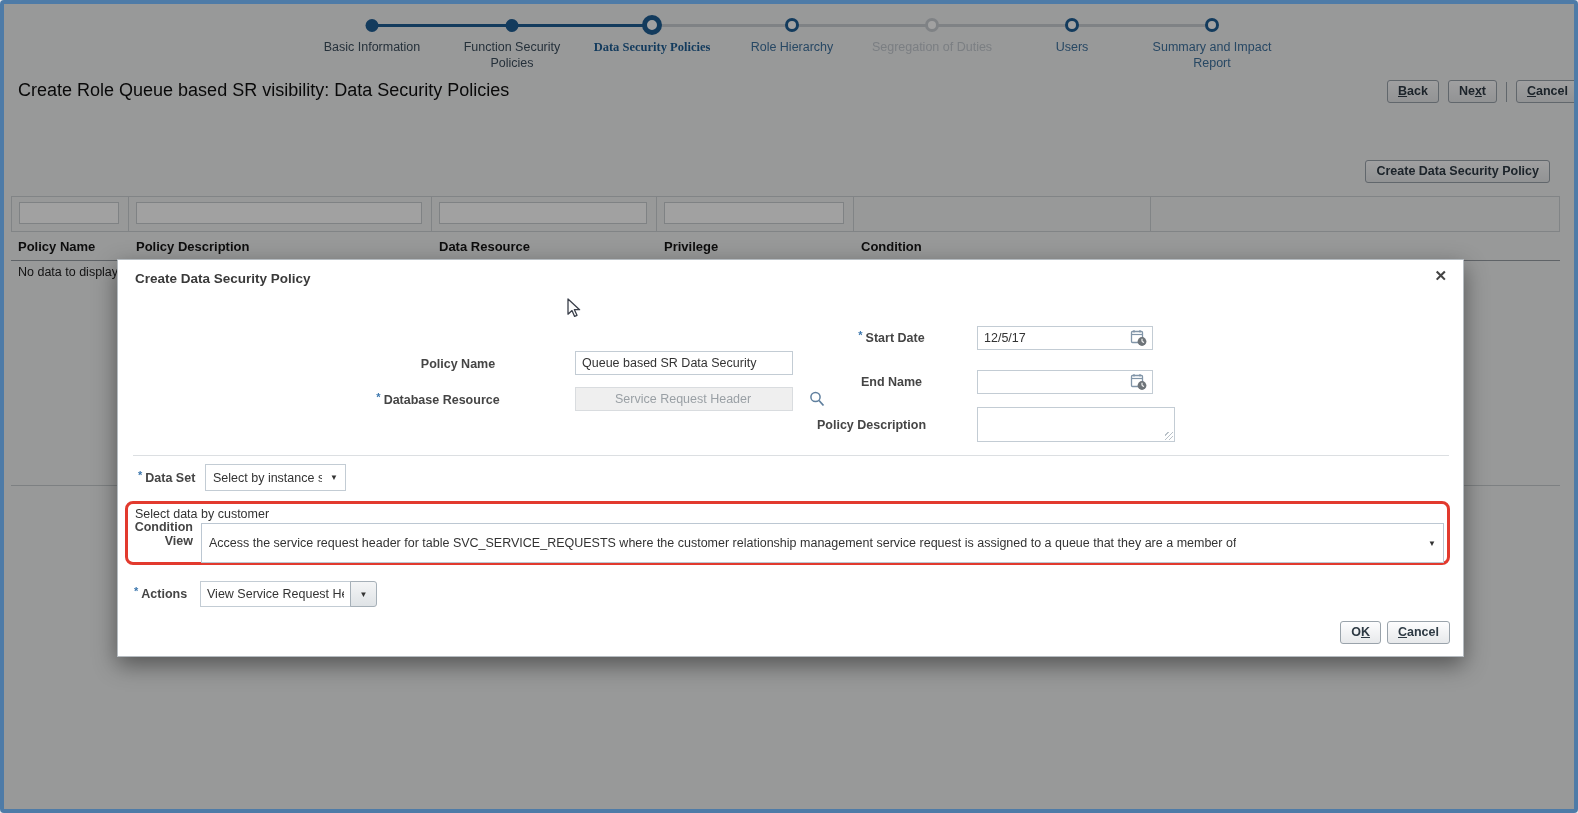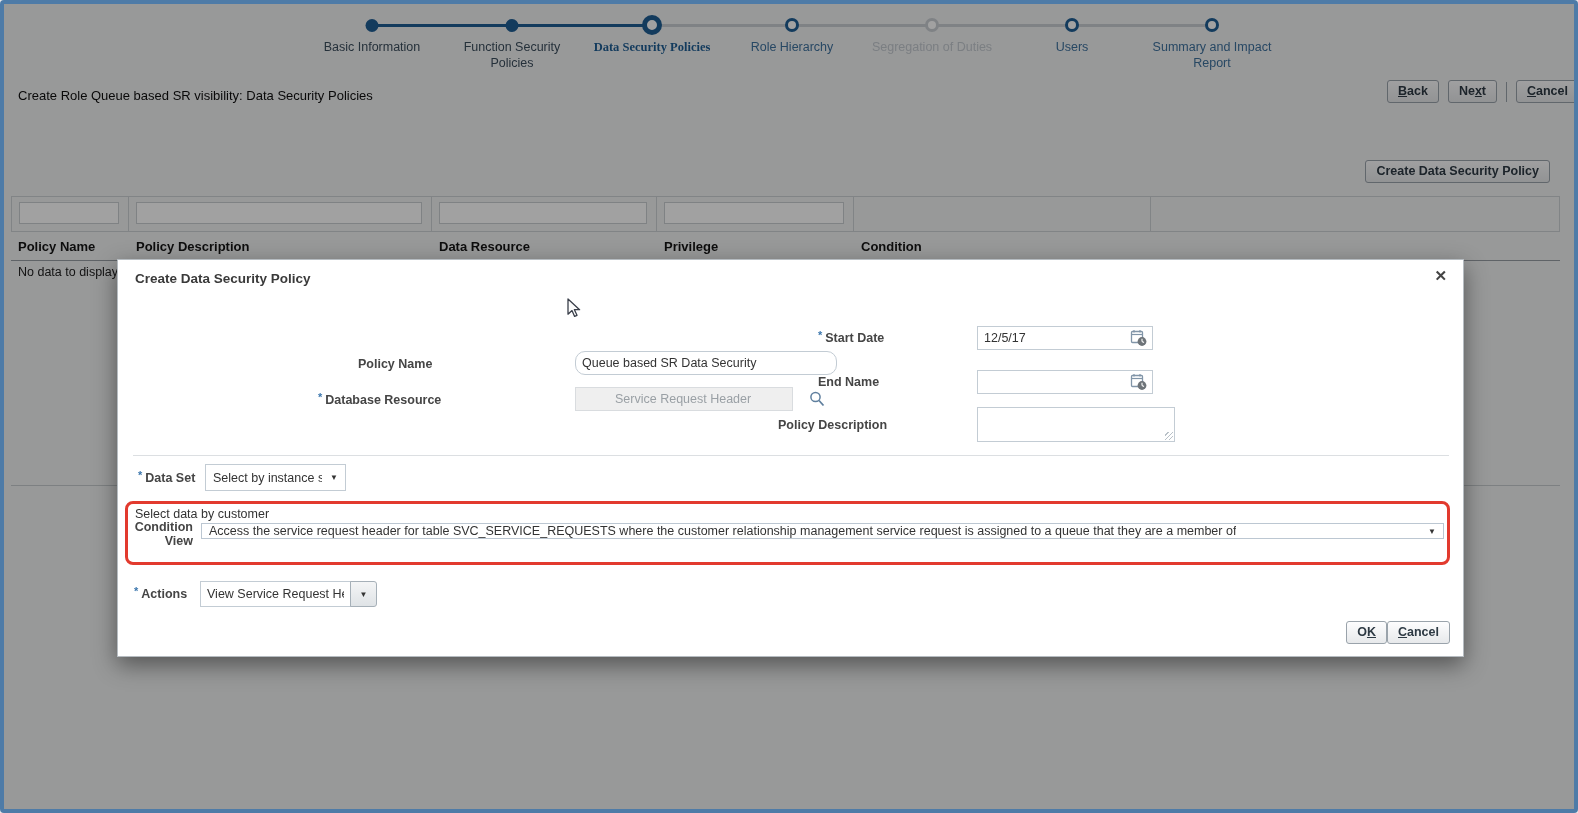--- a/index.html
+++ b/index.html
@@ -19,21 +19,21 @@
   .dot-current { top:3px; width:10px; height:10px; border:5px solid #1f5e94; }
   .dot-future  { top:6px; width:8px;  height:8px;  border:3px solid #1f5e94; }
   .dot-disabled{ top:6px; width:8px;  height:8px;  border:3px solid #c9ced3; }
   .step-label { margin-top:2px; padding:0 8px; text-align:center; font-size:12.5px; line-height:1.25; }
   .lbl-visited { color:#3c4e5d; }
   .lbl-current { color:#1f5e94; font-weight:bold;font-family:Liberation Serif, serif; }
   .lbl-future  { color:#3f729e; }
   .lbl-disabled{ color:#c3c9cf; }
 
   
-  .page-title { position:absolute; left:14px; top:84px; font-size:13px; color:#0f0f0f; }
+  .page-title { position:absolute; left:14px; top:76px; font-size:18px; color:#0f0f0f; }
   .btn { display:inline-block; background:linear-gradient(#fdfdfe,#e7e9eb); border:1px solid #9aa3ab;
          border-radius:3px; padding:3px 10px 4px; font-size:12.5px; font-weight:bold; color:#2e3a44;
          font-family:"Liberation Sans", sans-serif; cursor:pointer; white-space:nowrap; }
   .btn .u { text-decoration:underline; }
   .top-buttons { position:absolute; top:76px; left:1383px; display:flex; align-items:center; gap:9px; }
   .btn-sep { width:1px; height:20px; background:#9aa3ab; }
   .create-btn-wrap { position:absolute; top:156px; right:24px; }
 
   
   .filter-row { position:absolute; left:7px; top:192px; width:1549px; height:36px; display:grid;
@@ -51,41 +51,41 @@
 
   
   .overlay { position:absolute; inset:0; background:rgba(0,0,0,0.37); z-index:5; }
 
   
   .modal { position:absolute; left:113px; top:255px; width:1345px; height:396px; background:#fff;
            border:1px solid #b6bcc1; box-shadow:0 8px 22px rgba(0,0,0,0.45); z-index:10; font-size:12.5px; }
   .modal * { box-sizing:border-box; }
   .modal-title { position:absolute; left:17px; top:11px; font-size:13.5px; font-weight:bold; color:#3a3a3a; }
   .modal-close { position:absolute; right:16px; top:7px; font-size:15px; color:#444; cursor:pointer; font-weight:bold; }
-  .flabel { position:absolute; font-weight:bold; color:#454545; text-align:left; }
+  .flabel { position:absolute; font-weight:bold; color:#454545; text-align:center; }
   .req { color:#3c77ae; font-size:11px; position:relative; top:-3px; margin-right:3px; }
   .tinput { position:absolute; border:1px solid #c3ccd4; background:#fff; color:#333; font-size:12.5px;
             padding:0 6px; font-family:"Liberation Sans", sans-serif; }
   .tinput:disabled, .tinput.disabled { background:#efefef; border-color:#d9dcdf; color:#9aa0a5; }
   .icon-abs { position:absolute; z-index:2; }
   .divider { position:absolute; left:15px; top:195px; width:1316px; height:1px; background:#dcdfe2; }
   .selectbox { position:absolute; border:1px solid #c3ccd4; background:#fff; color:#333;
                display:flex; align-items:center; padding:0 7px; cursor:pointer; }
   .selectbox .arrow { margin-left:auto; font-size:8px; color:#333; padding-left:8px; }
   .sel-text { overflow:hidden; white-space:nowrap; }
   .redbox { position:absolute; left:7px; top:241px; width:1325px; height:64px;
             border:3px solid #e23a2e; border-radius:8px; }
   .cond-heading { position:absolute; left:17px; top:247px; color:#333; }
   .cond-label { position:absolute; left:10px; top:260px; width:65px; text-align:right;
                 font-weight:bold; color:#454545; line-height:1.15; }
   .combo-btn { position:absolute; left:232px; top:321px; width:27px; height:26px;
                background:linear-gradient(#f4f5f6,#dfe3e6); border:1px solid #a6b0b8;
                border-radius:0 3px 3px 0; font-size:8px; color:#333; display:flex;
                align-items:center; justify-content:center; cursor:pointer; }
-  .modal-buttons { position:absolute; right:13px; top:361px; display:flex; }
+  .modal-buttons { position:absolute; right:13px; top:361px; display:flex; gap:6px; }
   .resize-handle { position:absolute; right:1px; bottom:1px; width:8px; height:8px;
      background:repeating-linear-gradient(135deg, transparent 0 2px, #b9c1c8 2px 3px); }
   .cursor { position:absolute; left:560px; top:294px; z-index:20; }
 </style>
 </head>
 <body>
 
 <div class="screen">
   <div class="page">
 
@@ -182,21 +182,21 @@
     <div class="table-bottom"></div>
   </div>
 
   <div class="overlay"></div>
 
   <div class="modal">
     <div class="modal-title">Create Data Security Policy</div>
     <div class="modal-close">✕</div>
 
     <div class="flabel" style="left:240px; top:97px; width:200px;"><span>Policy Name</span></div>
-    <input class="tinput" style="left: 457px; top: 91px; width: 262px; height: 24px; border-radius: 10px;" value="Queue based SR Data Security">
+    <input class="tinput" style="left: 457px; top: 91px; width: 218px; height: 24px;" value="Queue based SR Data Security">
 
     <div class="flabel" style="left:200px; top:133px; width:240px;"><span class="req">*</span><span>Database Resource</span></div>
     <input class="tinput disabled" disabled="" style="left: 457px; top: 127px; width: 218px; height: 24px; padding-left: 39px;" value="Service Request Header">
     <span class="icon-abs" style="left:690px; top:130px;">
       <svg width="18" height="18" viewBox="0 0 18 18">
           <circle cx="7.5" cy="7" r="4.6" fill="none" stroke="#5f7f9e" stroke-width="1.5"></circle>
           <line x1="11" y1="10.5" x2="15.5" y2="15.5" stroke="#5f7f9e" stroke-width="1.8"></line>
         </svg>
     </span>
 
@@ -241,21 +241,21 @@
       <span class="sel-text">Select by instance set</span>
       <span class="arrow">▼</span>
     </div>
 
     <div class="redbox"></div>
     <div class="cond-heading">Select data by customer</div>
     <div class="cond-label">
       <div>Condition</div>
       <div>View</div>
     </div>
-    <div class="selectbox" style="left:83px; top:263px; width:1243px; height:16px; border-color:#bcc7d2;">
+    <div class="selectbox" style="left:83px; top:263px; width:1243px; height:40px; border-color:#bcc7d2;">
       <span class="sel-text">Access the service request header for table SVC_SERVICE_REQUESTS where the customer relationship management service request is assigned to a queue that they are a member of</span>
       <span class="arrow">▼</span>
     </div>
 
     <div class="flabel" style="left:16px; top:327px; width:62px; text-align:left;"><span class="req">*</span><span>Actions</span></div>
     <input class="tinput" style="left: 82px; top: 321px; width: 151px; height: 26px;" value="View Service Request Hea">
     <div class="combo-btn">
         <span>▼</span>
       </div>
 

